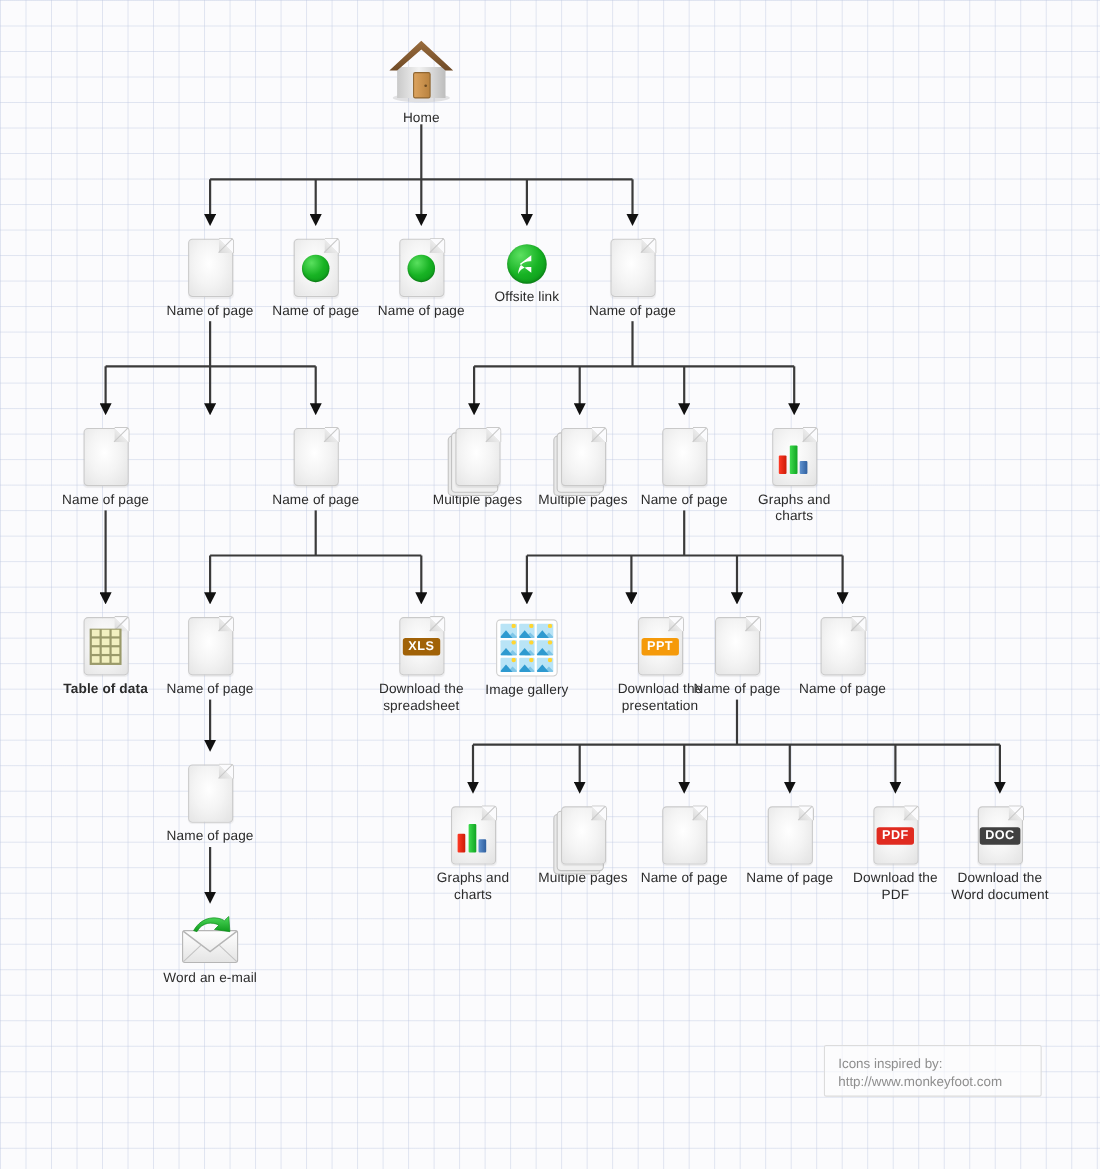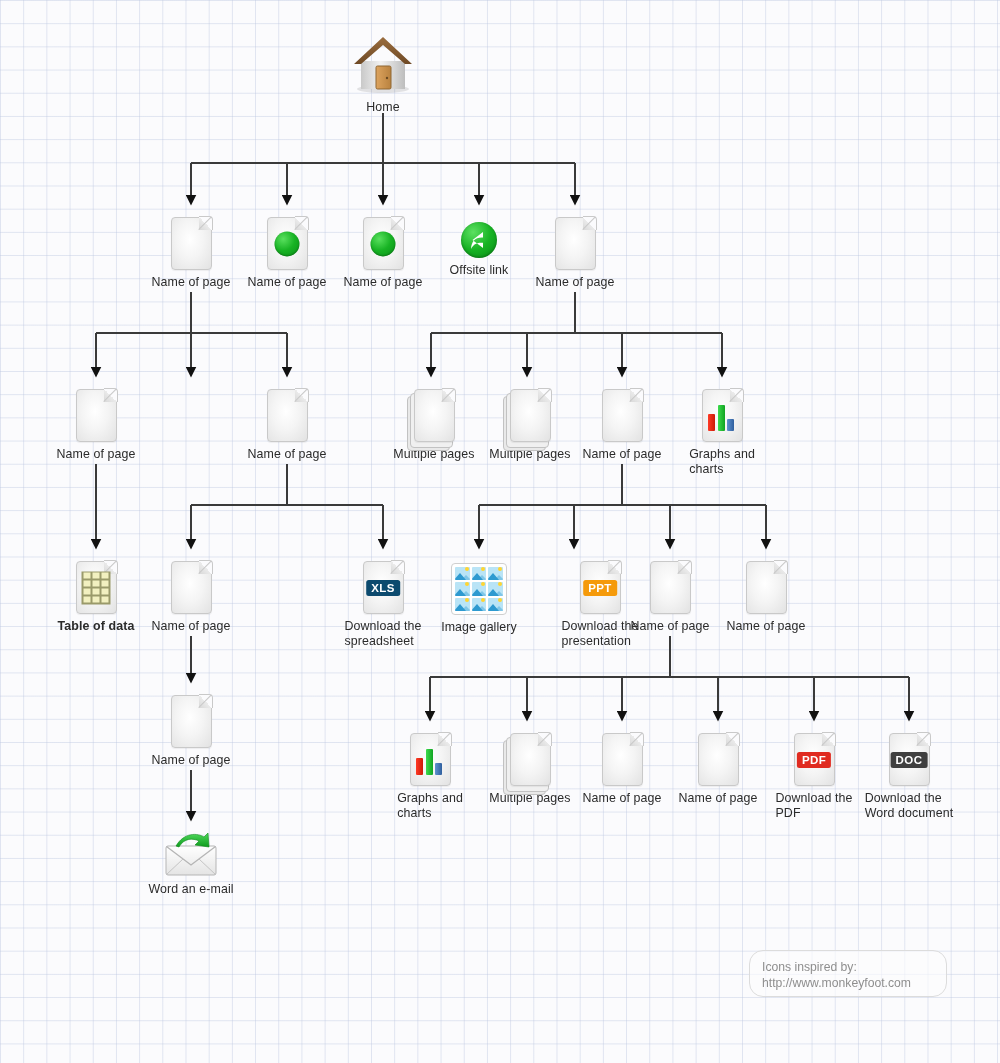--- a/index.html
+++ b/index.html
@@ -9,21 +9,21 @@
     background-color:#fbfbfd;
     background-image:
       linear-gradient(to right, rgba(190,200,225,.45) 1px, transparent 1px),
       linear-gradient(to bottom, rgba(190,200,225,.45) 1px, transparent 1px);
     background-size:23.2px 23.2px;
   }
   #canvas{position:absolute;inset:0;}
   svg.conn{position:absolute;left:0;top:0;width:1000px;height:1063px;pointer-events:none;}
   .node{position:absolute;display:flex;flex-direction:column;align-items:center;width:120px;}
   .node .art{position:relative;display:flex;align-items:center;justify-content:center;}
-  .label{margin-top:5px;font-size:12.4px;color:#2b2b2b;line-height:14.5px;
+  .label{margin-top:5px;font-size:12.4px;color:#2b2b2b;text-align:center;line-height:14.5px;
          letter-spacing:.1px;white-space:pre-line;}
   
   .sheet{position:relative;width:41px;height:53px;}
   .sheet .body{
     position:absolute;inset:0;
     background:radial-gradient(ellipse at 46% 42%, #ffffff 0%, #f4f4f4 46%, #e2e2e2 100%);
     border:1px solid #c9c9c9;border-radius:4px;
     box-shadow:0 1px 1px rgba(0,0,0,.06);
   }
   .sheet .fold{
@@ -44,21 +44,21 @@
   
   .dot{width:25px;height:25px;border-radius:50%;
     background:radial-gradient(circle at 35% 30%,#59e05e 0%,#18b324 48%,#089016 100%);
     box-shadow:inset 0 -1px 2px rgba(0,0,0,.28);}
   .dot.big{width:33px;height:33px;}
   .dot.onsheet{position:absolute;left:50%;top:50%;transform:translate(-50%,-50%);}
   
   .badge{position:absolute;left:50%;top:50%;transform:translate(-50%,-50%);
     color:#fff;font-size:11.5px;font-weight:bold;letter-spacing:.4px;
     padding:2px 5px;border-radius:2.5px;font-family:"Liberation Sans",sans-serif;}
-  .badge.xls{background:#0c4a6e;}
+  .badge.xls{background:#a16207;}
   .badge.ppt{background:#f59a0a;}
   .badge.pdf{background:#e02b20;}
   .badge.doc{background:#404040;}
   
   .tbl{position:absolute;left:50%;top:50%;transform:translate(-50%,-50%);
     width:26px;height:30px;display:grid;grid-template-columns:repeat(3,1fr);
     grid-template-rows:repeat(4,1fr);gap:1.5px;background:#9a9a6a;padding:1.5px;}
   .tbl i{background:#f2f0c0;display:block;}
   
   .bars{position:absolute;left:50%;top:54%;transform:translate(-50%,-50%);
@@ -75,21 +75,21 @@
   .thumb .hill{position:absolute;left:-1px;bottom:0;width:0;height:0;
     border-left:6px solid transparent;border-right:6px solid transparent;border-bottom:7px solid #2e9ad0;}
   .thumb .hill2{position:absolute;right:-1px;bottom:0;width:0;height:0;
     border-left:5px solid transparent;border-right:5px solid transparent;border-bottom:5px solid #7fc6e8;}
   
   .offsite{width:36px;height:36px;border-radius:50%;
     background:radial-gradient(circle at 34% 28%,#5ce061 0%,#17b324 50%,#078d15 100%);
     box-shadow:inset 0 -1px 3px rgba(0,0,0,.3);position:relative;}
   
   #credit{position:absolute;left:749px;top:950px;width:198px;height:47px;
-    border:1px solid #dcdcdc;border-radius:14px;background:rgba(252,252,253,.65);
+    border:1px solid #dcdcdc;border-radius:2px;background:rgba(252,252,253,.65);
     padding:8px 0 0 12px;box-sizing:border-box;}
   #credit div{font-size:12.2px;color:#8e8e8e;line-height:16px;}
 </style>
 </head>
 <body>
 
 <div id="canvas">
 
   <svg class="conn" viewBox="0 0 1000 1063">
     <defs>

